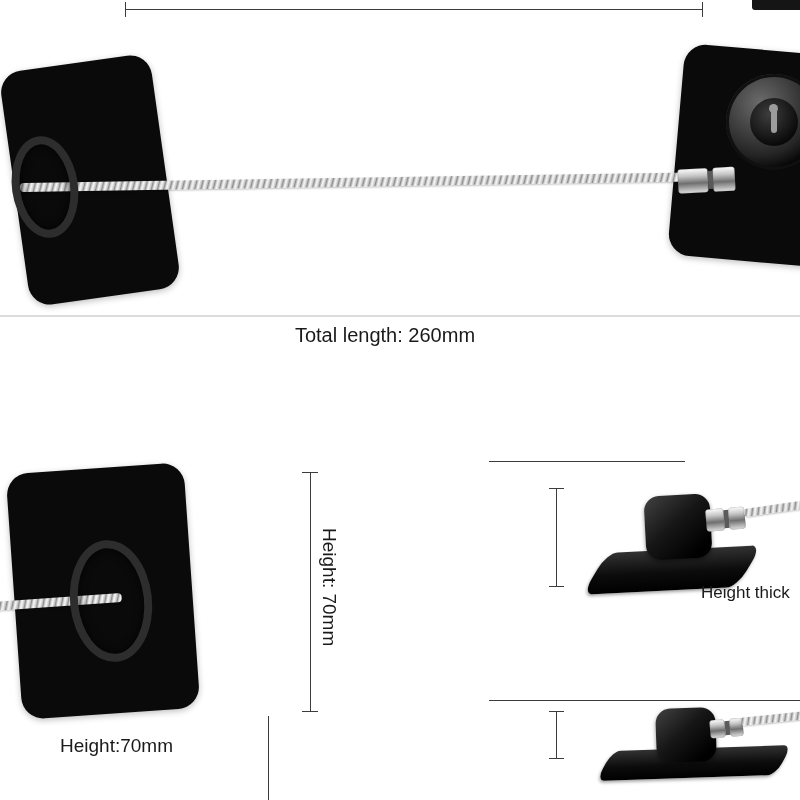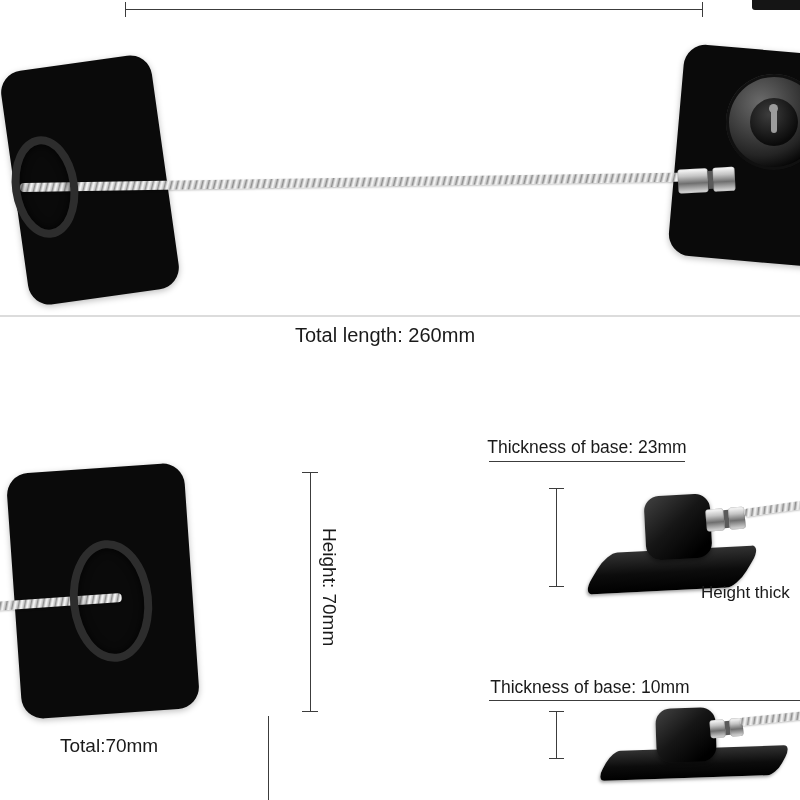--- a/index.html
+++ b/index.html
@@ -79,41 +79,39 @@
 
   <div class="abs pad" style="left:14px; top:468px; width:178px; height:246px; transform:rotate(-4deg);"></div>
   <div class="abs cable" style="left:-8px; top:602px; width:130px; transform:rotate(-4deg); transform-origin:left center;"></div>
   <div class="abs grommet" style="left:70px; top:540px; width:82px; height:122px; transform:rotate(-6deg);"></div>
 
   <div class="abs hline" style="left:302px; top:472px; width:16px;"></div>
   <div class="abs vline" style="left:310px; top:472px; height:239px;"></div>
   <div class="abs hline" style="left:302px; top:711px; width:16px;"></div>
   <div class="abs lbl vtext" style="left:318px; top:528px; font-size:19px;">Height: 70mm</div>
 
-  <div class="abs lbl" style="left:60px; top:735px; font-size:19px;">Total:70mm</div>
+  <div class="abs lbl" style="left:60px; top:735px; font-size:19px;">Height:70mm</div>
   <div class="abs vline" style="left:268px; top:716px; height:84px;"></div>
 
-  <div class="abs lbl" style="left:437px; top:437px; width:300px; text-align:center; font-size:17.5px;">Thickness of base: 23mm</div>
   <div class="abs hline" style="left:489px; top:461px; width:196px;"></div>
   <div class="abs hline" style="left:549px; top:488px; width:15px;"></div>
   <div class="abs vline" style="left:556px; top:488px; height:98px;"></div>
   <div class="abs hline" style="left:549px; top:586px; width:15px;"></div>
 
   <div class="abs baseplate" style="left:597px; top:549px; width:150px; height:42px; border-radius:10px/16px; transform:skewX(-33deg) rotate(-3deg);"></div>
   <div class="abs knob" style="left:645px; top:495px; width:66px; height:64px; transform:rotate(-3deg);"></div>
   <div class="abs ferrule" style="left:706px; top:508px; width:42px; height:22px; transform:rotate(-5deg);">
     <div class="band" style="width:18px;"></div>
     <div class="groove"></div>
     <div class="band" style="width:16px;"></div>
   </div>
   <div class="abs cable" style="left:744px; top:509px; width:62px; height:8px; transform:rotate(-8deg); transform-origin:left center;"></div>
 
   <div class="abs lbl" style="left:701px; top:583px; font-size:17px;">Height thick</div>
 
-  <div class="abs lbl" style="left:440px; top:677px; width:300px; text-align:center; font-size:17.5px;">Thickness of base: 10mm</div>
   <div class="abs hline" style="left:489px; top:700px; width:311px;"></div>
   <div class="abs hline" style="left:549px; top:711px; width:15px;"></div>
   <div class="abs vline" style="left:556px; top:711px; height:47px;"></div>
   <div class="abs hline" style="left:549px; top:758px; width:15px;"></div>
 
   <div class="abs baseplate" style="left:606px; top:748px; width:176px; height:30px; border-radius:8px/12px; transform:skewX(-30deg) rotate(-2deg);"></div>
   <div class="abs knob" style="left:656px; top:708px; width:60px; height:54px; transform:rotate(-2deg);"></div>
   <div class="abs ferrule" style="left:710px; top:719px; width:36px; height:18px; transform:rotate(-5deg);">
     <div class="band" style="width:15px;"></div>
     <div class="groove"></div>

